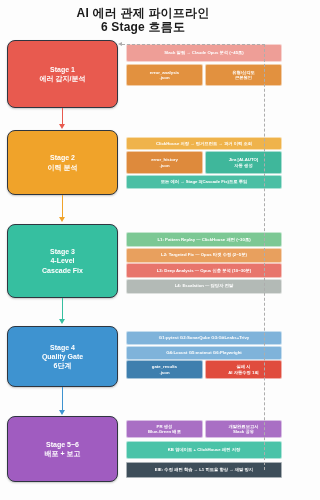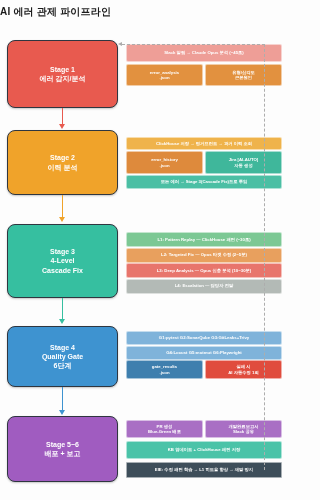--- a/index.html
+++ b/index.html
@@ -5,22 +5,22 @@
   html,body{margin:0;padding:0;}
   body{
     width:286px;height:500px;
     background:#fdfdfd;
     font-family:"Liberation Sans","DejaVu Sans",sans-serif;
     overflow:hidden;
   }
   #canvas{position:relative;width:286px;height:500px;}
 
   .title{
-    position:absolute;left:0;width:286px;text-align:left;
-    font-weight:bold;color:#1b1b1b;font-size:10px;letter-spacing:.2px;
+    position:absolute;left:0;width:286px;text-align:center;
+    font-weight:bold;color:#1b1b1b;font-size:12px;letter-spacing:.2px;
   }
   #t1{top:5px;}
   #t2{top:19px;}
 
   .stage-box{
     position:absolute;left:7px;width:111px;
     border:1.1px solid #2f3640;border-radius:8px;
     box-shadow:0 1px 2px rgba(0,0,0,.22);
     display:flex;align-items:center;justify-content:center;
     color:#ffffff;font-weight:bold;font-size:7px;line-height:9.2px;
@@ -52,20 +52,21 @@
     border-top:2.6px solid transparent;border-bottom:2.6px solid transparent;
     border-right:4px solid #adadad;
   }
 </style>
 </head>
 <body>
 
 <div id="canvas">
 
   <div class="title" id="t1">AI 에러 관제 파이프라인</div>
+  <div class="title" id="t2">6 Stage 흐름도</div>
 
   <div class="stage-box" style="top:40px;height:68px;background:#E85A4F;">
     <div>
       <span>Stage 1</span>
       <span>에러 감지/분석</span>
     </div>
   </div>
 
   <div class="sbox" style="left:126px;top:44px;width:156px;height:18px;background:#EE9E97;">
     <span>Slack 알림 → Claude Opus 분석 (~45초)</span>

